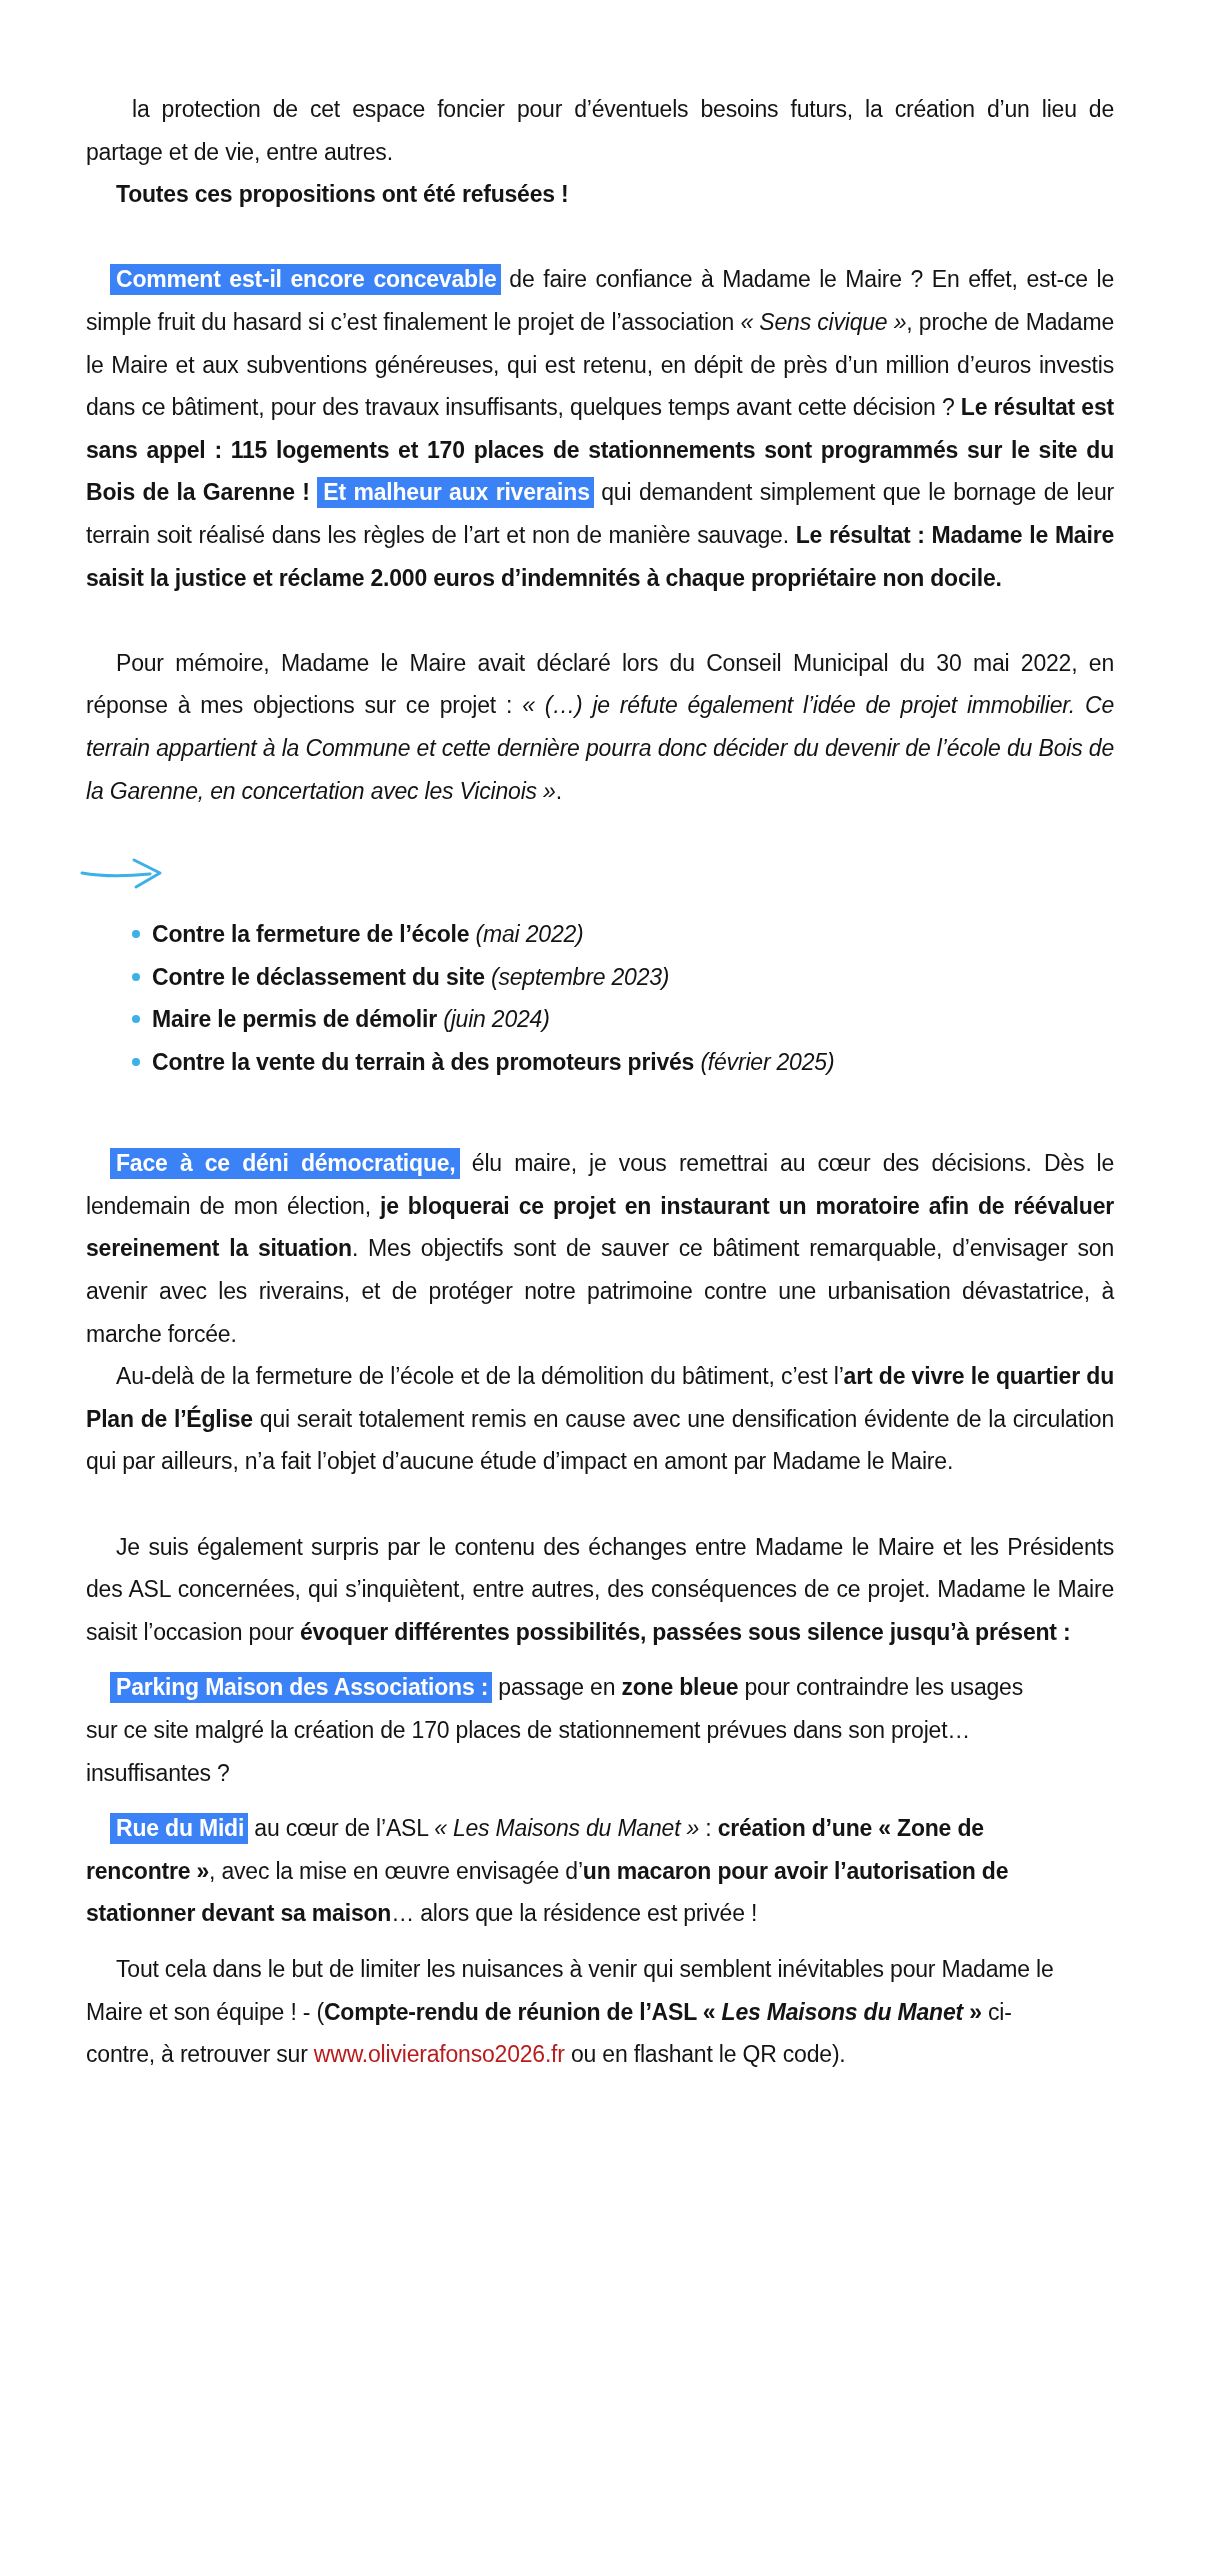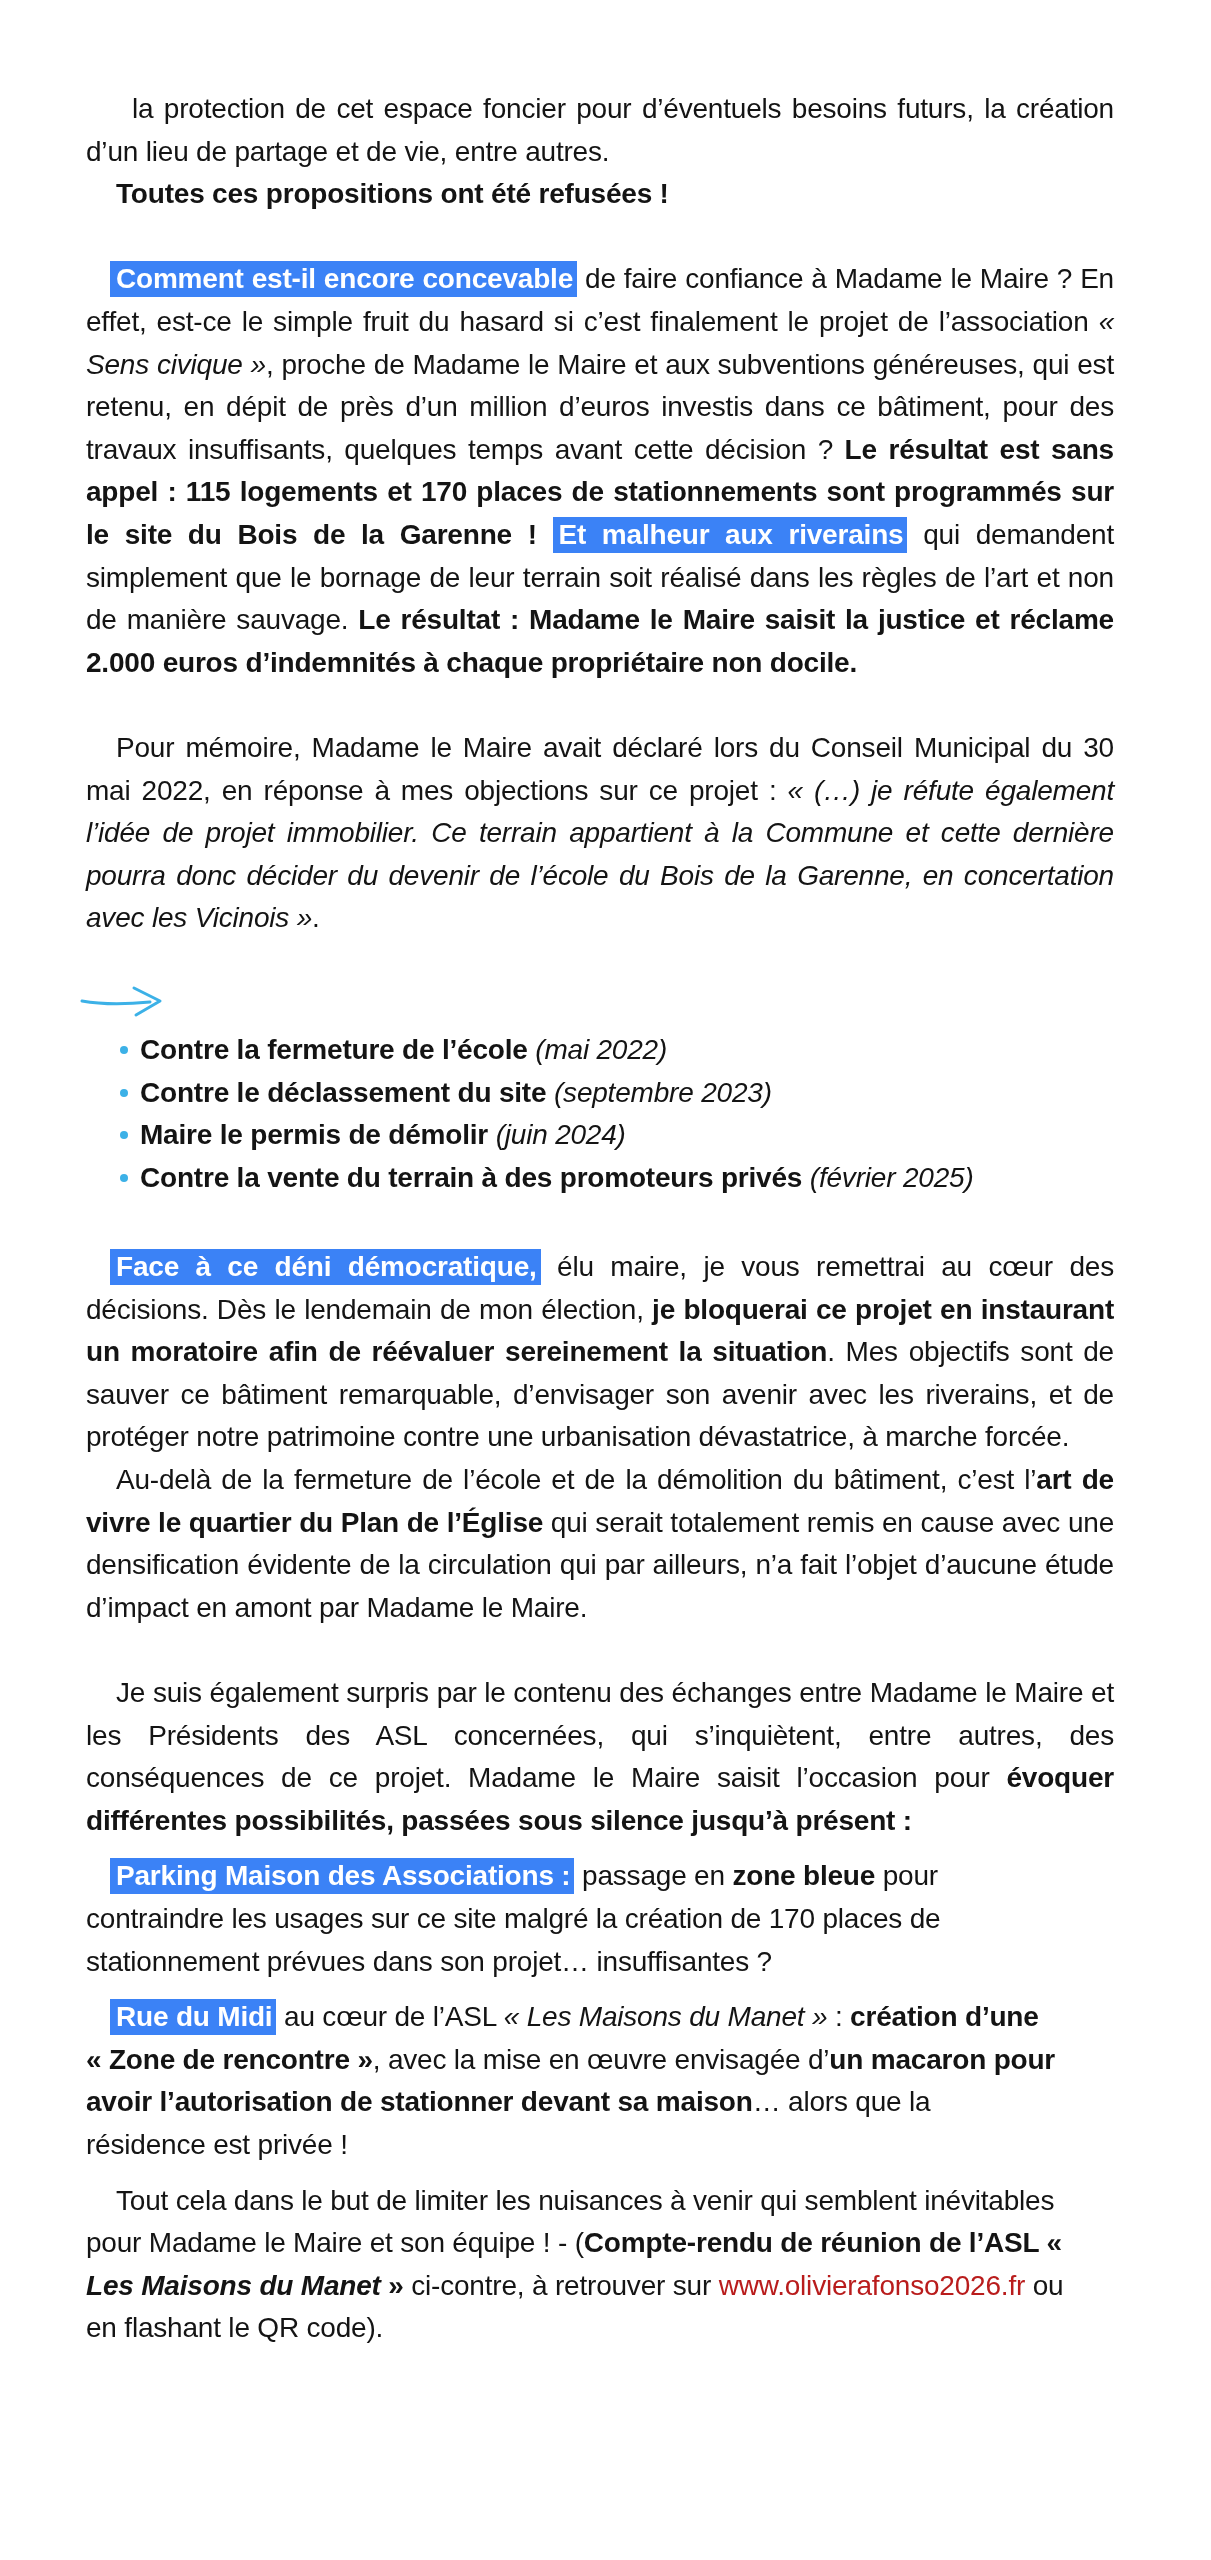--- a/index.html
+++ b/index.html
@@ -3,36 +3,36 @@
 <meta charset="utf-8">
 <style>
   html, body { margin: 0; padding: 0; background: #ffffff; }
   body {
     width: 1211px; height: 2560px; overflow: hidden; position: relative;
     font-family: "Liberation Sans", "DejaVu Sans", sans-serif;
     color: #141414;
   }
   .col {
     position: absolute; left: 86px; top: 88px; width: 1028px;
-    font-size: 28px; line-height: 42.6px;
+    font-size: 23px; line-height: 42.6px;
     letter-spacing: -0.2px;
   }
   .p { margin: 0; text-align: justify; }
   .gap { height: 42.6px; }
   .ind { display: inline-block; width: 30px; }
   .ind2 { display: inline-block; width: 46px; }
   b { font-weight: bold; }
   i { font-style: italic; }
   .hl {
     background: #3b82f6; color: #ffffff; font-weight: bold;
     padding: 2px 4px 3px 6px; margin-left: 24px;
   }
   .hl.inline { margin-left: 0; }
   .link { color: #b91c1c; text-underline-offset: 4px; }
-  .list { margin: 4px; padding: 0; list-style: none; }
+  .list { margin: 16px; padding: 0; list-style: none; }
   .list li { position: relative; padding-left: 50px; }
   .list li .dot {
     position: absolute; left: 30px; top: 17px; width: 8px; height: 8px;
     border-radius: 50%; background: #3CB1E7;
   }
   .arrow { display: inline-block; width: 86px; height: 34px; vertical-align: -6px; margin-left: -6px; margin-right: 4px; }
   .left { text-align: left; margin-top: 13px; }
 </style>
 </head>
 <body>

